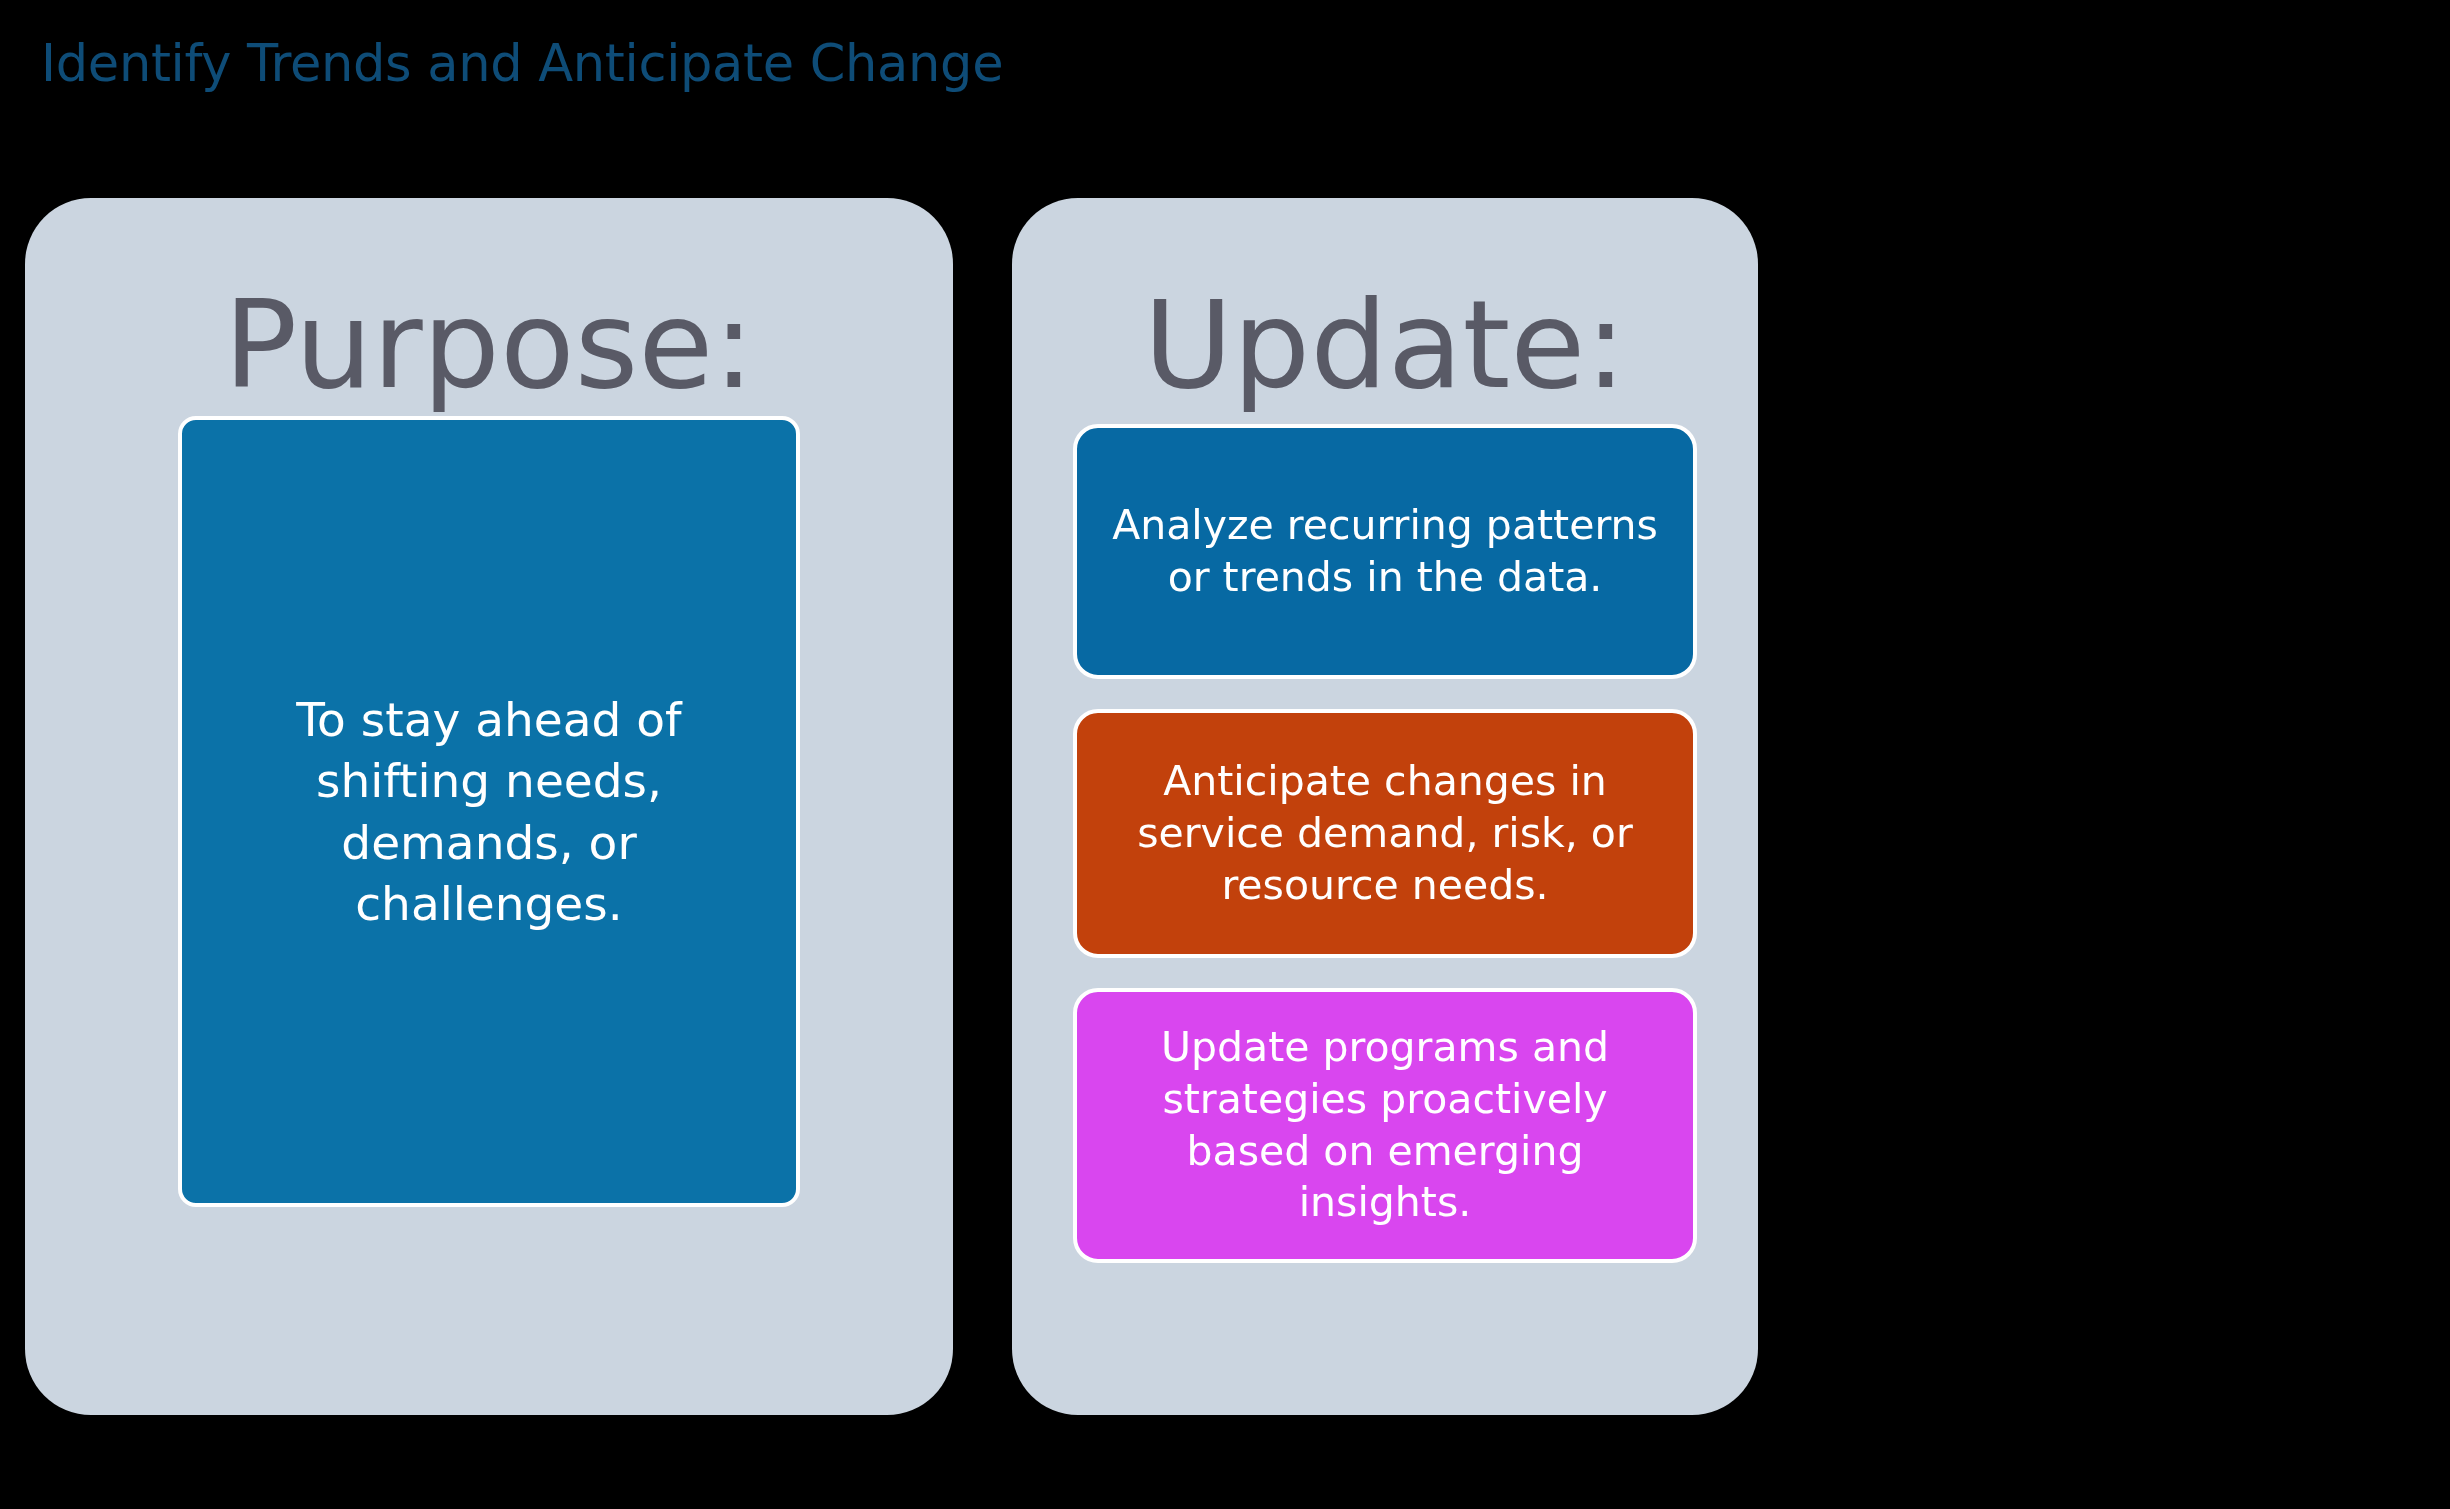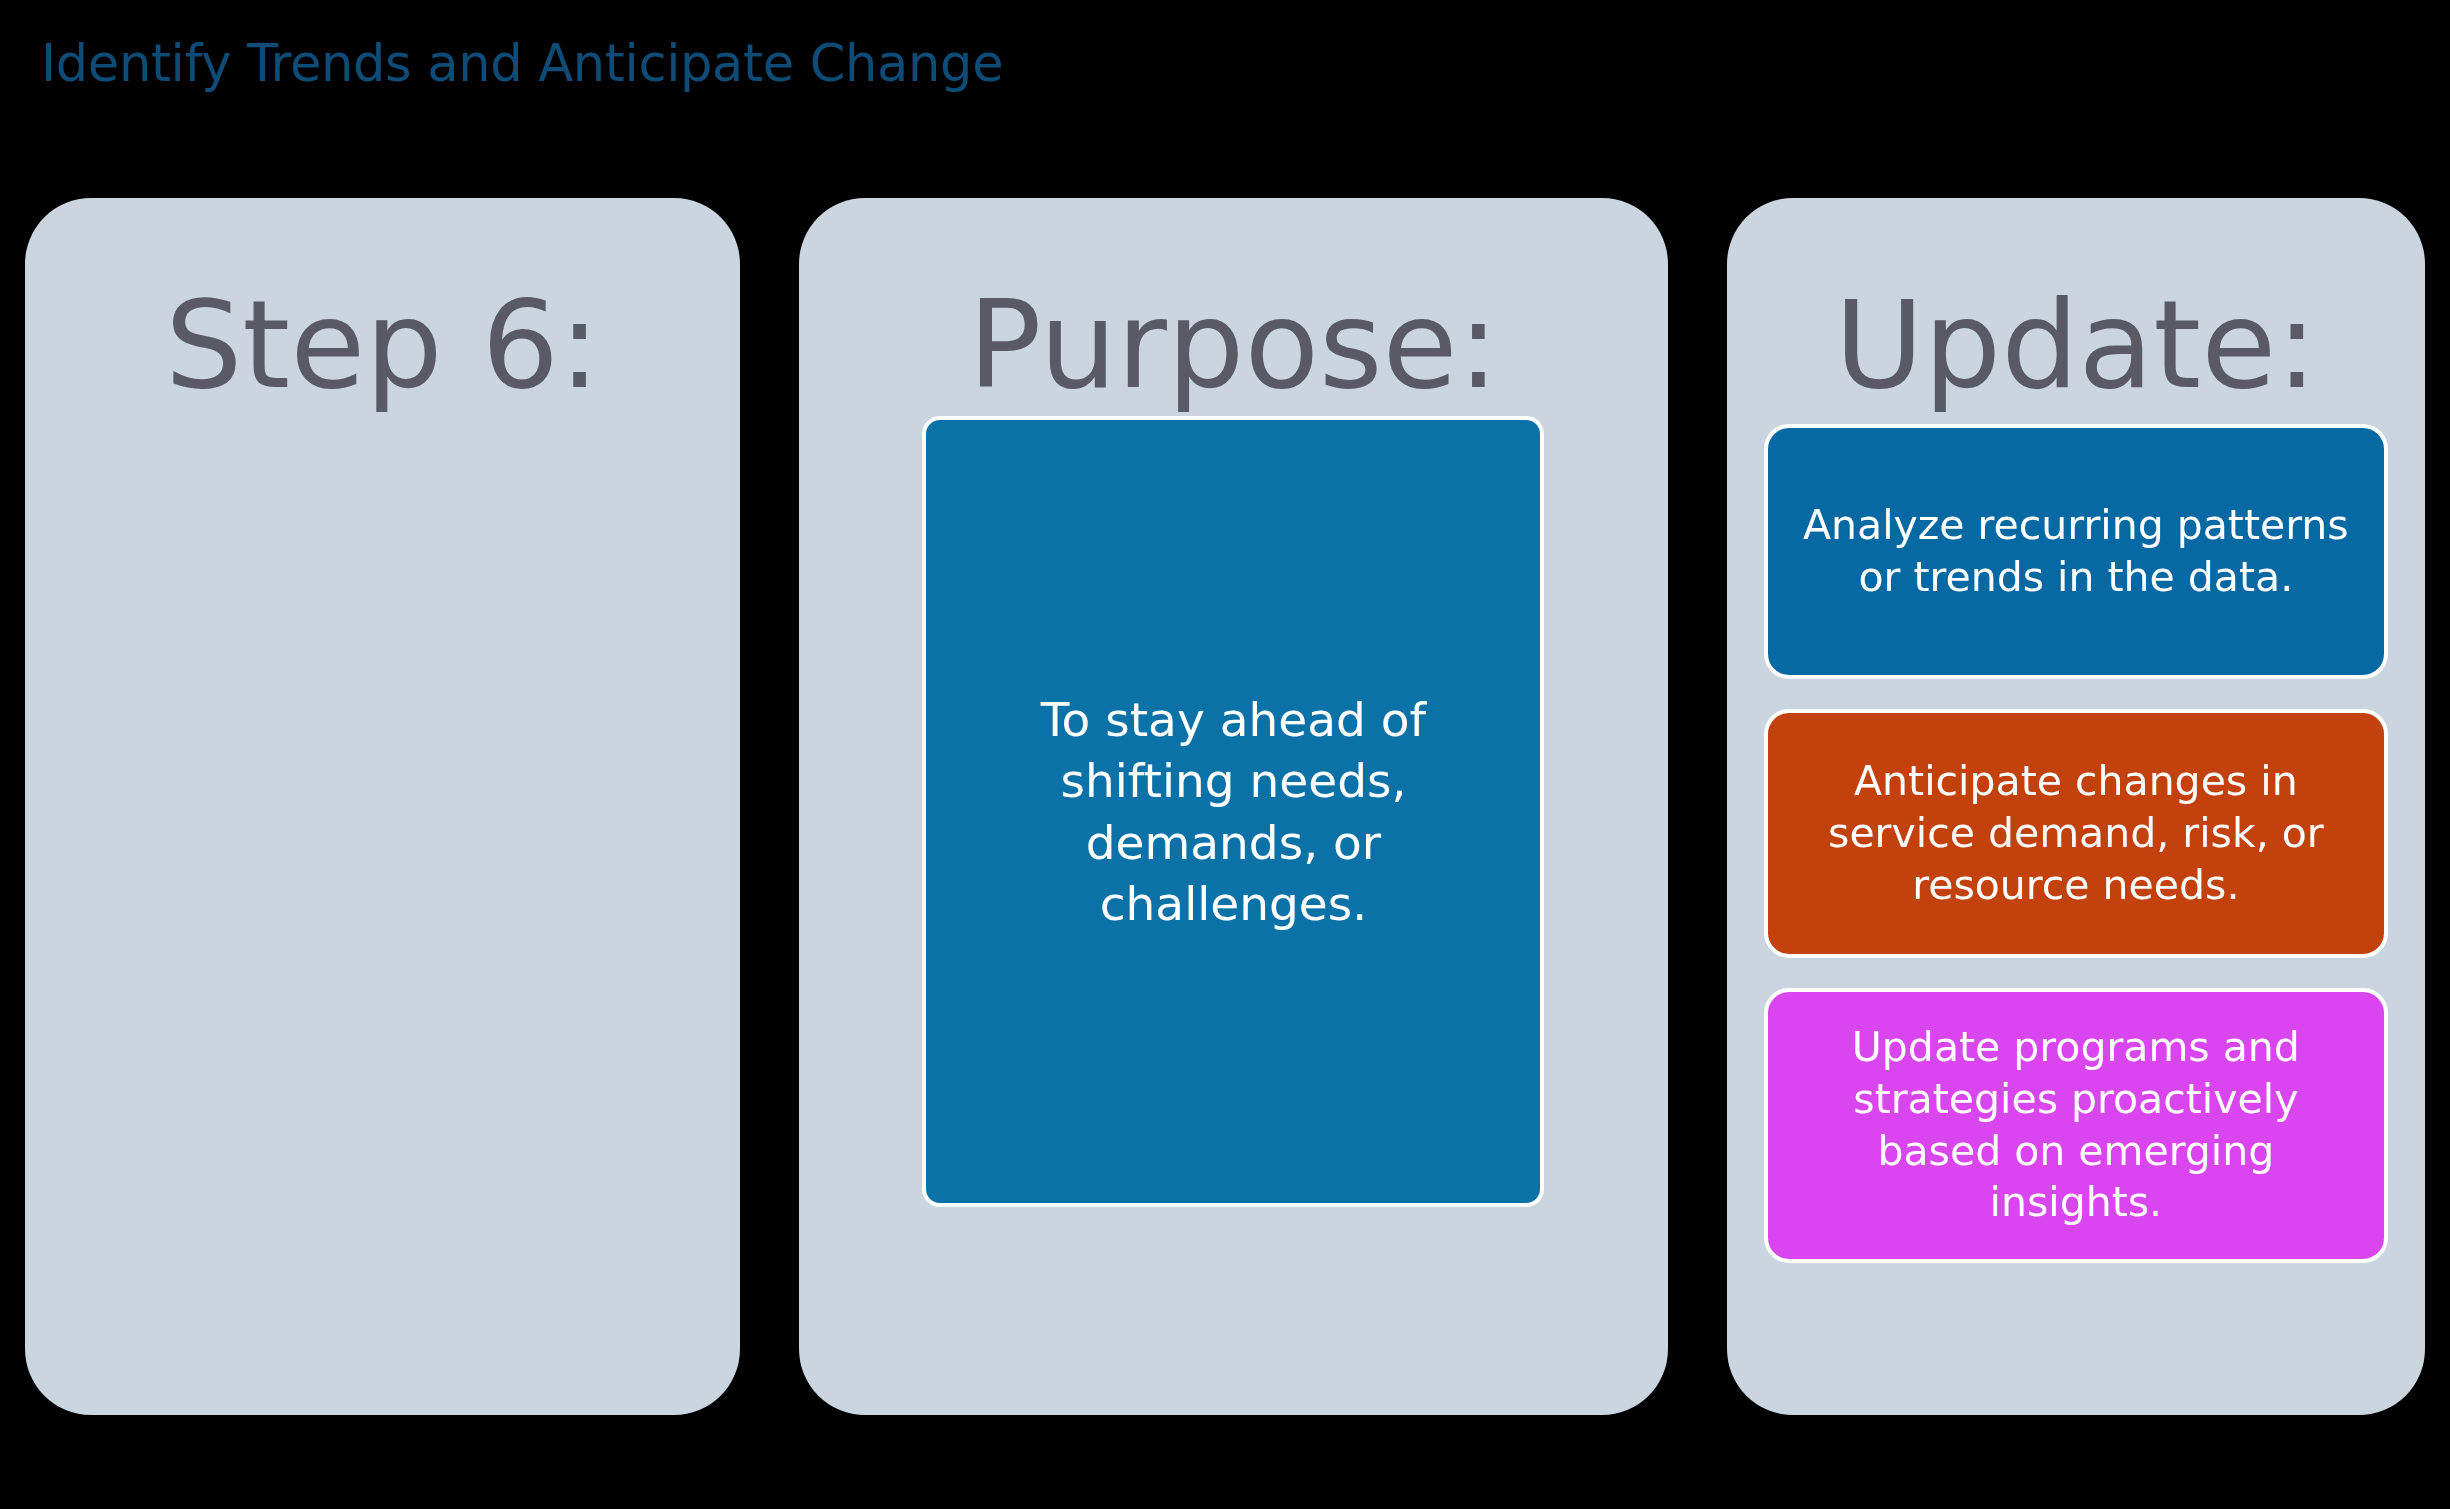--- a/index.html
+++ b/index.html
@@ -127,23 +127,20 @@
   .action-panel-2 { background: #c2410c; height: 249px; }
   .action-panel-3 { background: #d946ef; height: 275px; }
 </style>
 </head>
 <body>
 
 <div class="slide-title">Identify Trends and Anticipate Change</div>
 
 <div class="card-rail">
 
-  <div class="card card-step">
-    <div class="card-heading">Step 6:</div>
-  </div>
 
   <div class="card card-purpose">
     <div class="card-heading">Purpose:</div>
     <div class="purpose-body">
       <div class="purpose-panel">
         <span>To stay ahead of shifting needs, demands, or challenges.</span>
       </div>
     </div>
   </div>
 

